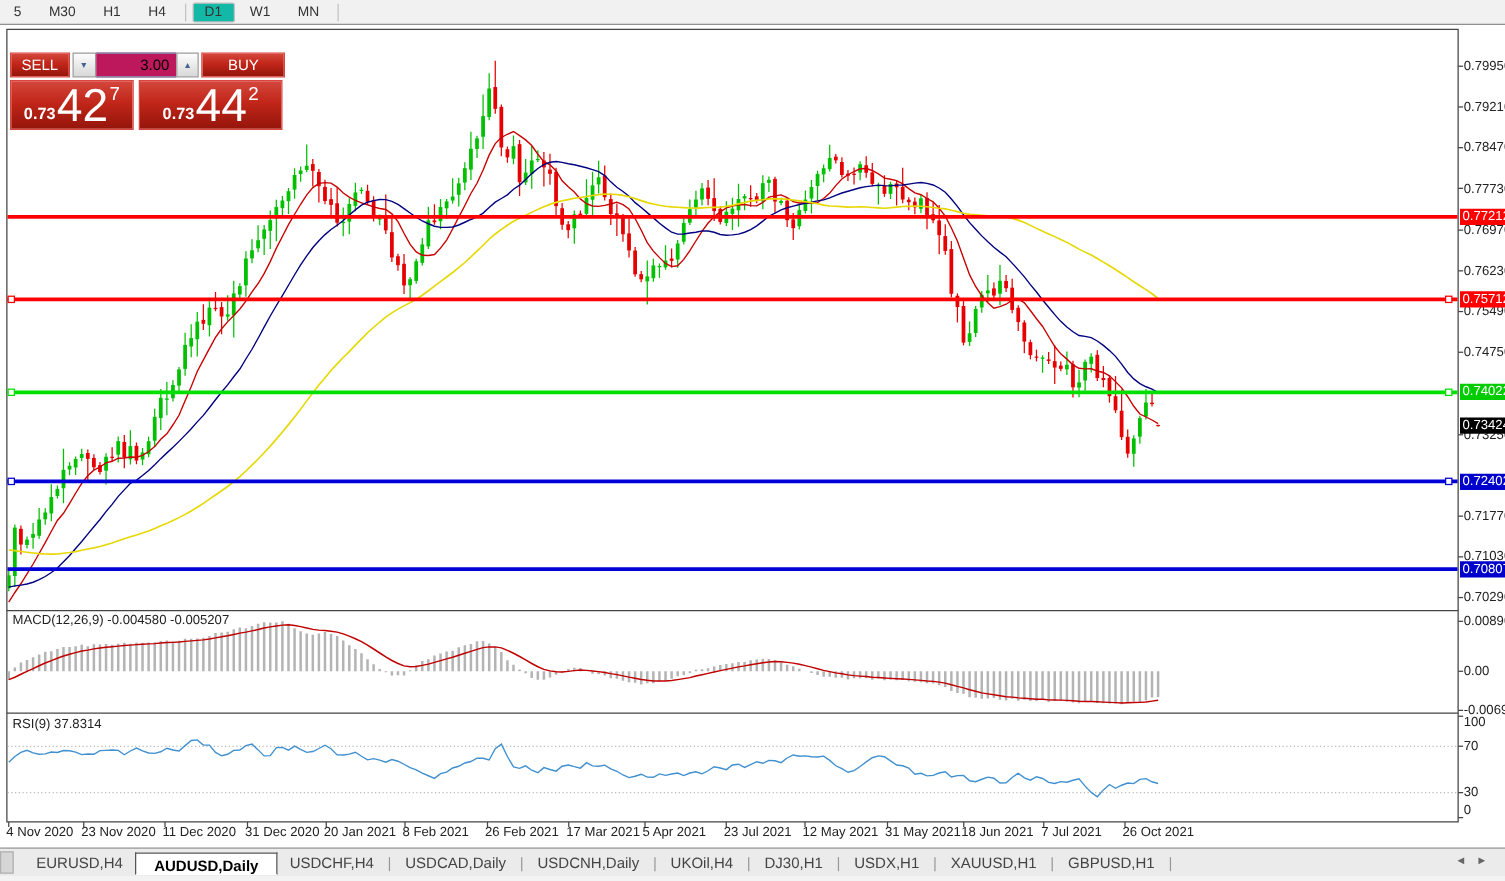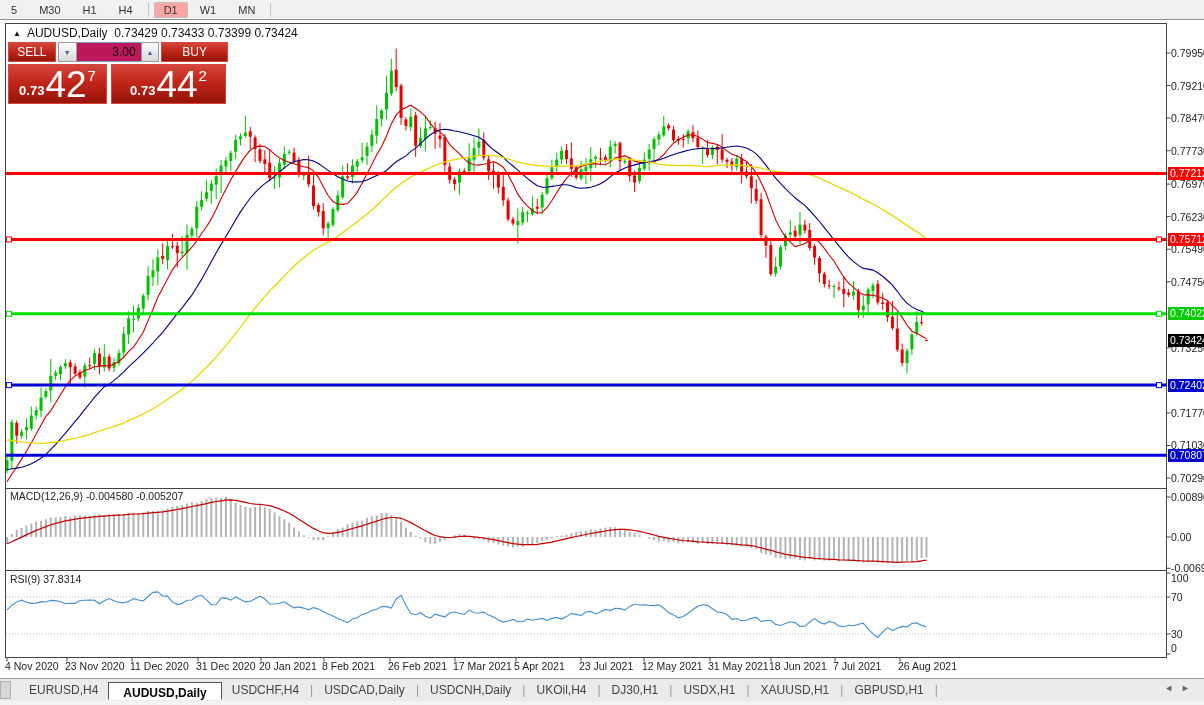--- a/index.html
+++ b/index.html
@@ -2,21 +2,21 @@
 <html><head>
 <meta charset="utf-8">
 <style>
   html,body{margin:0;padding:0;background:#fff;}
   #app{position:relative;width:1204px;height:705px;background:#fff;overflow:hidden;
        font-family:"Liberation Sans",sans-serif;-webkit-font-smoothing:antialiased;}
   
   .toolbar{position:absolute;left:0;top:0;width:1204px;height:19px;background:#f1f1f1;
            border-bottom:1px solid #909090;display:flex;align-items:center;font-size:11px;color:#333;}
   .tfbtn{padding:1px 9px;margin:0 1px;border:1px solid transparent;border-radius:2px;cursor:default;}
-  .tfbtn.active{background:#fca5a5;border:1px solid #c0c0c0;}
+  .tfbtn.active{background:#14b8a6;border:1px solid #c0c0c0;}
   .tfsep{width:1px;height:14px;background:#c2c2c2;margin:0 4px;}
   
   .chart-title{position:absolute;left:13px;top:26px;font-size:12px;color:#111;z-index:4;}
   .chart-title .tri{font-size:8px;margin-right:6px;position:relative;top:-1px;}
   .ind-label{position:absolute;font-size:10.5px;color:#222;z-index:4;}
   .axlbl{position:absolute;left:1171px;font-size:10.5px;color:#222;white-space:nowrap;z-index:2;}
   .tag{position:absolute;left:1168px;width:36px;height:13px;line-height:13px;font-size:10.5px;
        color:#fff;padding-left:2px;white-space:nowrap;overflow:hidden;z-index:3;}
   .datelbl{position:absolute;top:660px;font-size:10.5px;color:#222;white-space:nowrap;z-index:2;}
   
@@ -704,23 +704,20 @@
       <line x1="455" y1="657.5" x2="455" y2="661.5" stroke="#444" stroke-width="1"></line>
       <line x1="516" y1="657.5" x2="516" y2="661.5" stroke="#444" stroke-width="1"></line>
       <line x1="581" y1="657.5" x2="581" y2="661.5" stroke="#444" stroke-width="1"></line>
       <line x1="644" y1="657.5" x2="644" y2="661.5" stroke="#444" stroke-width="1"></line>
       <line x1="710" y1="657.5" x2="710" y2="661.5" stroke="#444" stroke-width="1"></line>
       <line x1="771" y1="657.5" x2="771" y2="661.5" stroke="#444" stroke-width="1"></line>
       <line x1="835" y1="657.5" x2="835" y2="661.5" stroke="#444" stroke-width="1"></line>
       <line x1="900" y1="657.5" x2="900" y2="661.5" stroke="#444" stroke-width="1"></line>
     </svg>
 
-  <div class="chart-title">
-    <span class="tri">▲</span><span>AUDUSD,Daily</span>&nbsp;&nbsp;<span>0.73429 0.73433 0.73399 0.73424</span>
-  </div>
 
   <div class="widget">
     <div class="wrow1">
       <div class="redbox btn-sell">SELL</div>
       <div class="spin" style="margin-left:2px;">▼</div>
       <input class="volbox" readonly="" value="3.00" style="">
       <div class="spin">▲</div>
       <div class="redbox btn-buy">BUY</div>
     </div>
     <div class="wrow2">
@@ -777,21 +774,21 @@
       <div class="datelbl" style="left: 259px;">20 Jan 2021</div>
       <div class="datelbl" style="left: 322px;">8 Feb 2021</div>
       <div class="datelbl" style="left: 388px;">26 Feb 2021</div>
       <div class="datelbl" style="left: 453px;">17 Mar 2021</div>
       <div class="datelbl" style="left: 514px;">5 Apr 2021</div>
       <div class="datelbl" style="left: 579px;">23 Jul 2021</div>
       <div class="datelbl" style="left: 642px;">12 May 2021</div>
       <div class="datelbl" style="left: 708px;">31 May 2021</div>
       <div class="datelbl" style="left: 769px;">18 Jun 2021</div>
       <div class="datelbl" style="left: 833px;">7 Jul 2021</div>
-      <div class="datelbl" style="left: 898px;">26 Aug 2021</div>
+      <div class="datelbl" style="left: 898px;">26 Oct 2021</div>
     </div>
 
   <div class="tabbar" id="tabbar">
     <div class="tabchip"></div>
   <div class="tab">EURUSD,H4</div>
       <div class="tab active">AUDUSD,Daily</div>
       <div class="tab">USDCHF,H4</div>
       <span class="tabsep">|</span>
       <div class="tab">USDCAD,Daily</div>
       <span class="tabsep">|</span>

